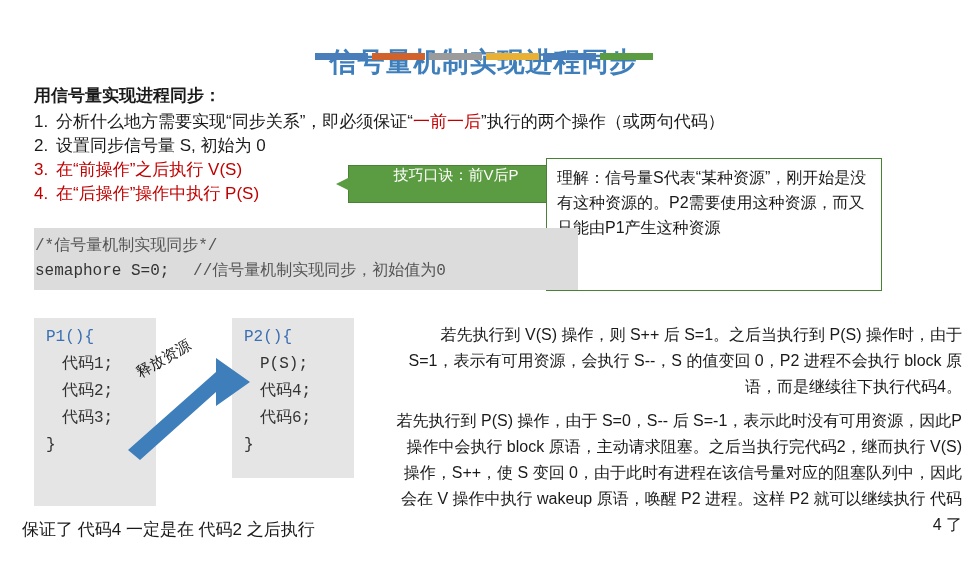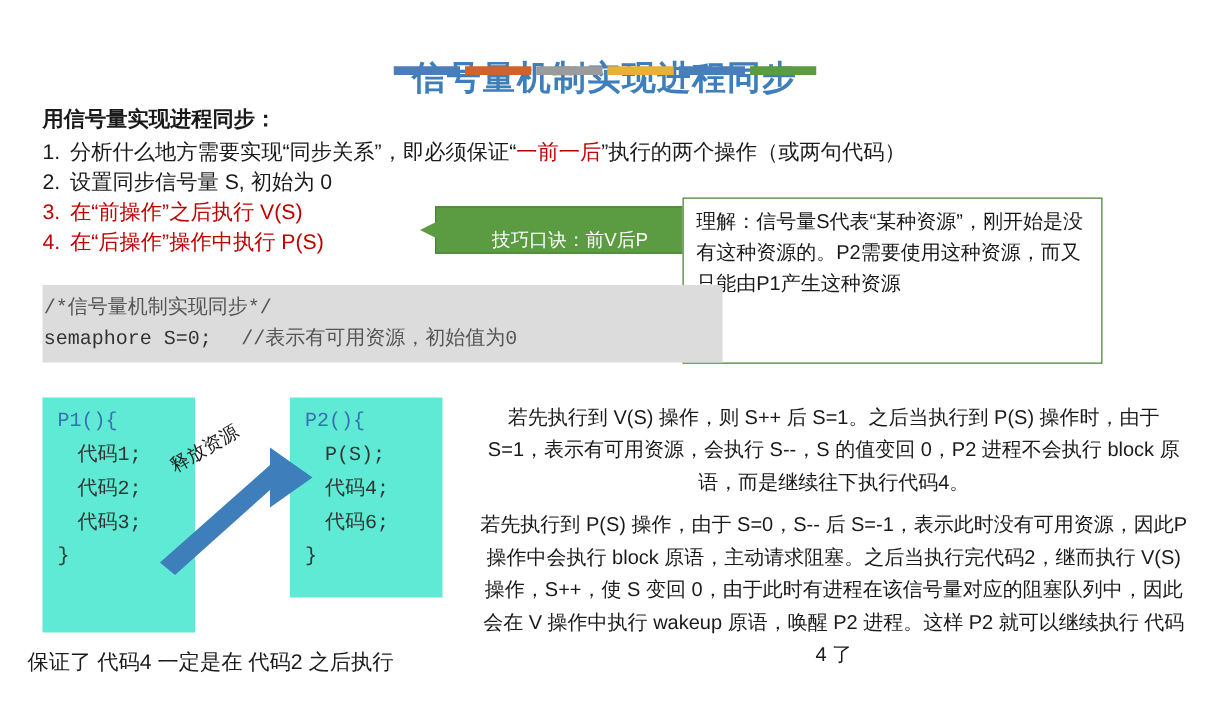--- a/index.html
+++ b/index.html
@@ -61,21 +61,21 @@
     position: absolute;
     left: 348px;
     top: 165px;
     width: 216px;
     height: 38px;
     background: #5b9b41;
     border: 1px solid #4a8235;
     color: #ffffff;
     font-size: 15px;
     display: flex;
-    align-items: flex-end;
+    align-items: flex-start;
     justify-content: center;
   }
   .callout-green .tail {
     position: absolute;
     left: -13px;
     top: 11px;
     width: 0; height: 0;
     border-top: 7px solid transparent;
     border-bottom: 7px solid transparent;
     border-right: 14px solid #5b9b41;
@@ -124,21 +124,21 @@
     font-family: "Liberation Mono", monospace;
     font-size: 16px;
     color: #333333;
     padding: 6px 1px;
     line-height: 25px;
   }
   .code-gray .cmt { color: #555555; }
 
   .codebox {
     position: absolute;
-    background: #5eead4;
+    background: #e5e5e5;
     font-family: "Liberation Mono", monospace;
     font-size: 16px;
     color: #333333;
     line-height: 27px;
     padding: 6px 12px;
   }
   #p1box { left: 34px; top: 318px; width: 122px; height: 188px; }
   #p2box { left: 232px; top: 318px; width: 122px; height: 160px; }
   .codebox .kw { color: #3b6fb3; }
   .codebox .ind { padding-left: 16px; display: block; }
@@ -159,26 +159,26 @@
     position: absolute;
     left: 22px;
     top: 518px;
     font-size: 17px;
     color: #1a1a1a;
     text-align: center;
   }
 
   .para {
     position: absolute;
-    left: 384px;
+    left: 396px;
     font-size: 16px;
     color: #1a1a1a;
     line-height: 26px;
     width: 566px;
-    text-align: center;
+    text-align: right;
   }
   #para1 { top: 322px; }
   #para2 { top: 408px; }
 </style>
 </head>
 <body>
 
 <div class="title">信号量机制实现进程同步</div>
 
 <div class="rule-bar">
@@ -215,21 +215,21 @@
 <div class="callout-big">
   <div class="tail2"></div>
   <div class="tail2inner"></div>
   <span>理解：信号量S代表“某种资源”，刚开始是没有这种资源的。P2需要使用这种资源，而又只能由P1产生这种资源</span>
 </div>
 
 <div class="code-gray">
   <div class="cmt">/*信号量机制实现同步*/</div>
   <div>
     <span>semaphore S=0;</span>
-    <span class="cmt" style="margin-left:14px">//表示有可用资源，初始值为0</span>
+    <span class="cmt" style="margin-left:14px">//信号量机制实现同步，初始值为0</span>
   </div>
 </div>
 
 <div class="codebox" id="p1box">
   <div class="kw">P1(){</div>
   <span class="ind">代码1;</span>
   <span class="ind">代码2;</span>
   <span class="ind">代码3;</span>
   <div>}</div>
 </div>

